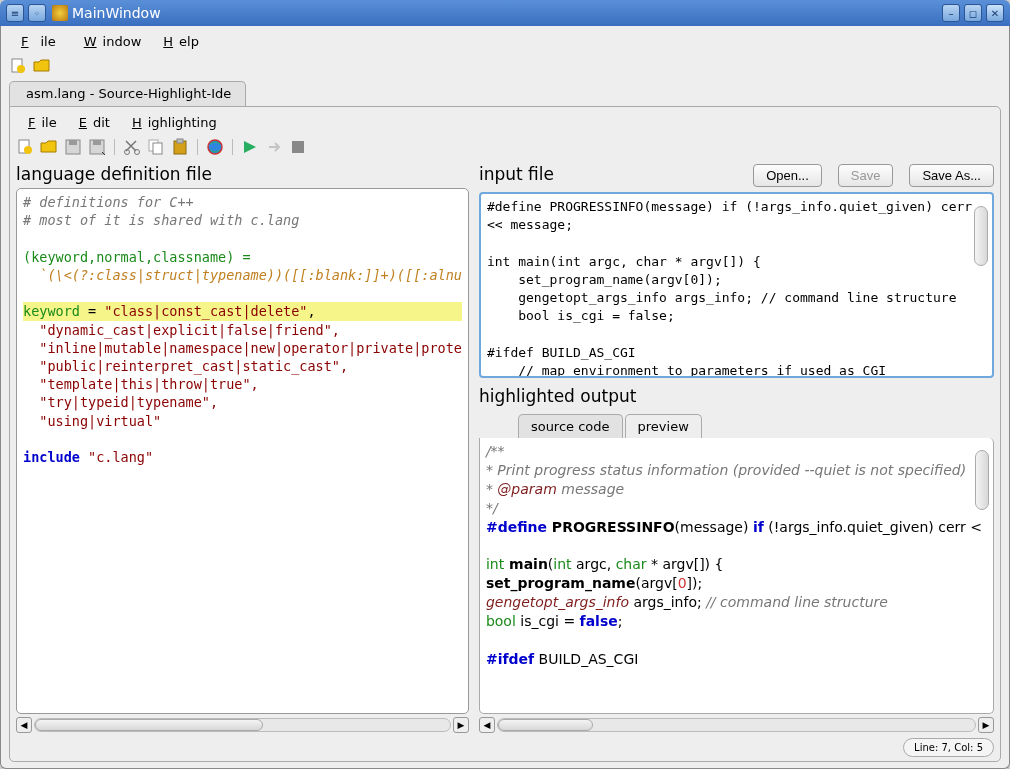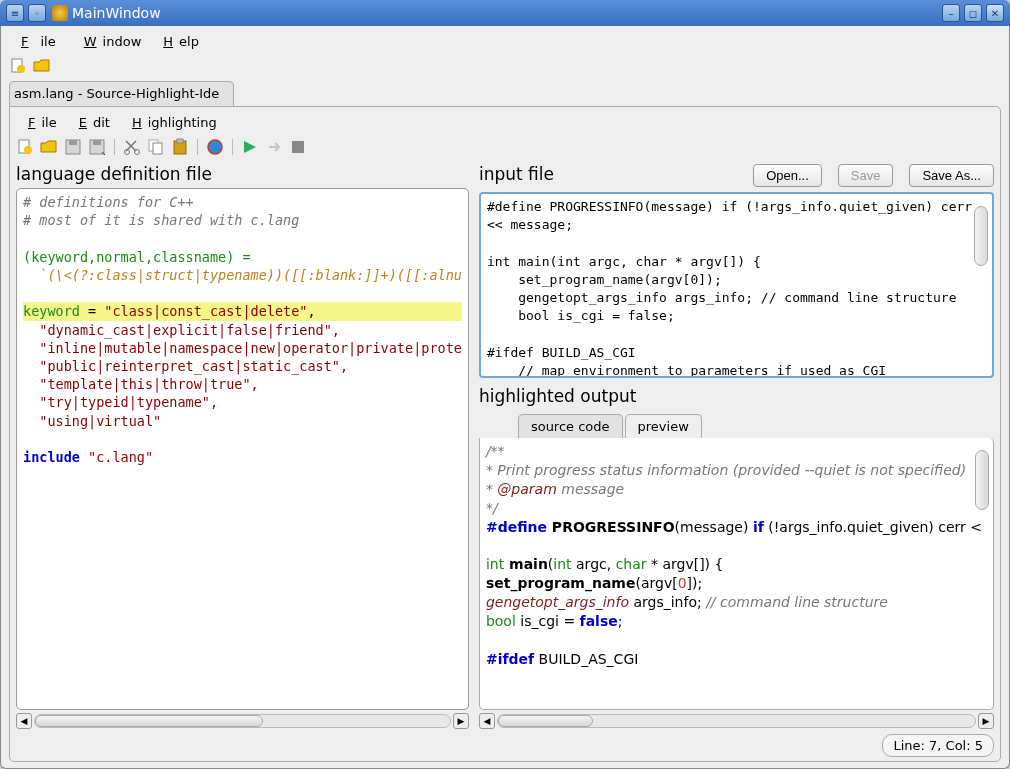--- a/index.html
+++ b/index.html
@@ -13,21 +13,21 @@
 .window { background: #eeeeee; border: 1px solid #888; border-top:none; border-radius: 0 0 6px 6px; height: 743px; display:flex; flex-direction:column; padding: 2px 8px 6px 8px; }
 
 .menubar { display:flex; gap:4px; padding:4px 0; }
 .menubar span { padding:2px 6px; cursor:pointer; }
 .u { text-decoration:underline; }
 
 .main-toolbar { display:flex; gap:6px; padding:2px 0 6px 0; }
 .tb-icon { width:18px;height:18px;display:inline-block; }
 
 .tabs-row { display:flex; }
-.tab { padding:4px 14px 5px 4px; border:1px solid #aaa; background:#f5f5f5; border-bottom:none; border-radius:5px 5px 0 0; margin-right:2px; font-size:13px; cursor:pointer; }
+.tab { padding:4px 14px 5px 16px; border:1px solid #aaa; background:#f5f5f5; border-bottom:none; border-radius:5px 5px 0 0; margin-right:2px; font-size:13px; cursor:pointer; }
 .tab.inactive { background:#e2e2e2; }
 
 .outer-panel { border:1px solid #aaa; background:#eeeeee; flex:1; display:flex; flex-direction:column; padding:4px 6px; border-radius:0 5px 5px 5px; }
 
 .inner-menubar{display:flex;gap:4px;padding:2px 0;}
 .inner-menubar span{padding:2px 6px;cursor:pointer;}
 
 .inner-toolbar{display:flex;gap:6px;padding:4px 0 6px 0;align-items:center;}
 .tb-sep{width:1px;height:16px;background:#bbb;margin:0 2px;}
 
@@ -54,21 +54,21 @@
 .vscroll{position:absolute;right:2px;top:2px;bottom:2px;width:16px;}
 .vscroll .thumb-v{position:absolute;top:10px;width:14px;height:60px;background:linear-gradient(to right,#f4f4f4,#d8d8d8);border:1px solid #aaa;border-radius:7px;left:0;}
 
 .subtabs{display:flex;margin-top:4px;margin-left:39px;}
 .subtab{padding:4px 12px;border:1px solid #aaa;border-bottom:none;background:#e2e2e2;border-radius:5px 5px 0 0;margin-right:2px;font-size:13px;cursor:pointer;}
 .subtab.active{background:#eeeeee;}
 
 .preview{border:1px solid #aaa;border-top:none;background:white;font-family:"DejaVu Sans",Arial,sans-serif;font-size:14px;line-height:1.35;padding:4px 6px;flex:1;overflow:hidden;position:relative;border-radius:0 5px 5px 5px;}
 
 .statusbar{display:flex;justify-content:flex-end;padding-top:4px;}
-.status-box{border:1px solid #aaa;background:#f5f5f5;padding:3px 10px;border-radius:10px;font-size:13px;}
+.status-box{border:1px solid #aaa;background:#f5f5f5;padding:3px 10px;border-radius:10px;font-size:10px;}
 
 
 .c-comment{color:#777;font-style:italic;}
 .c-green{color:#1a8a1a;}
 .c-darkred{color:#8b0000;}
 .c-blue{color:#0000cc;}
 .c-orange{color:#c08020;font-style:italic;}
 .c-teal{color:#7f1d1d;font-style:italic;}
 .c-red{color:#cc3333;}
 .c-bold{font-weight:bold;}

